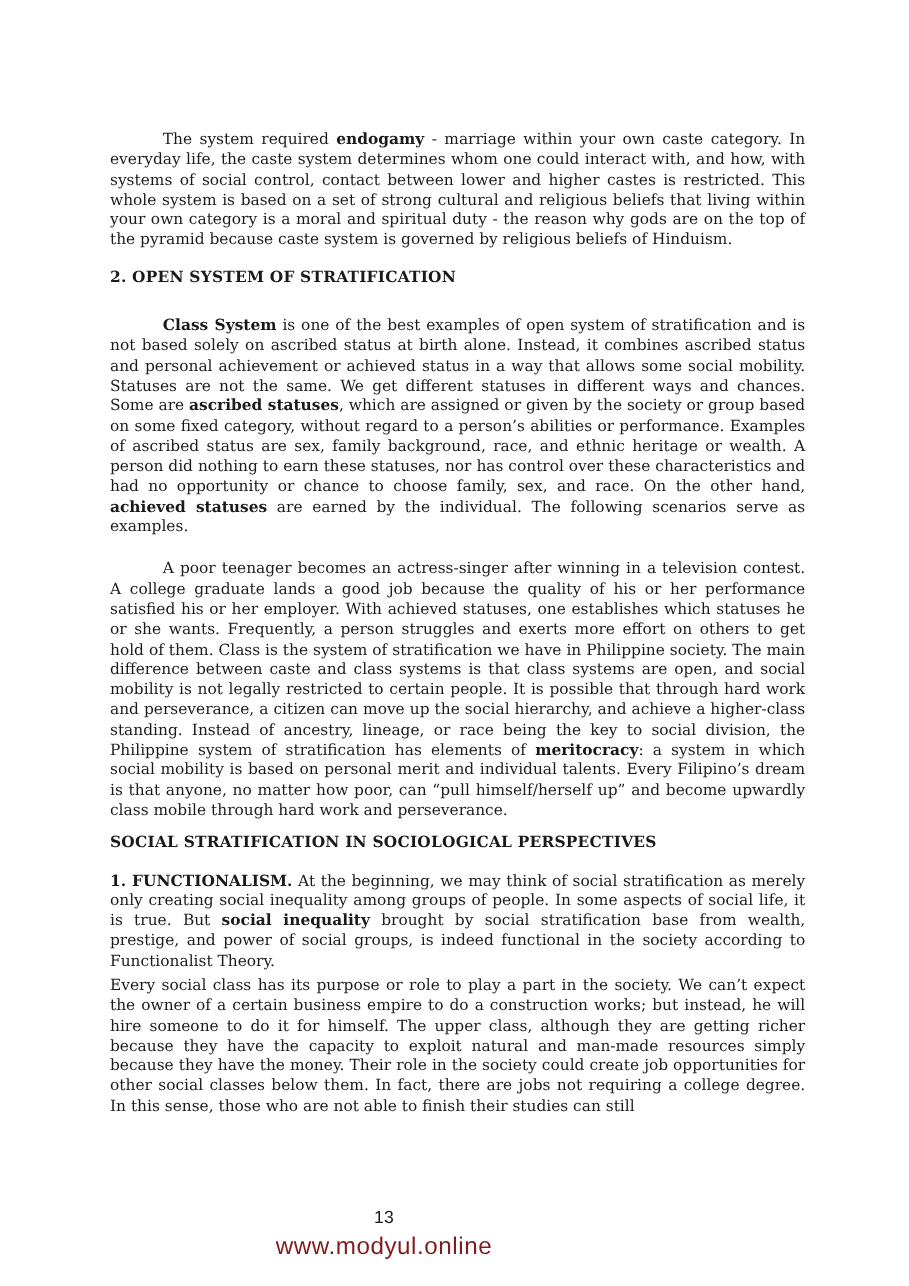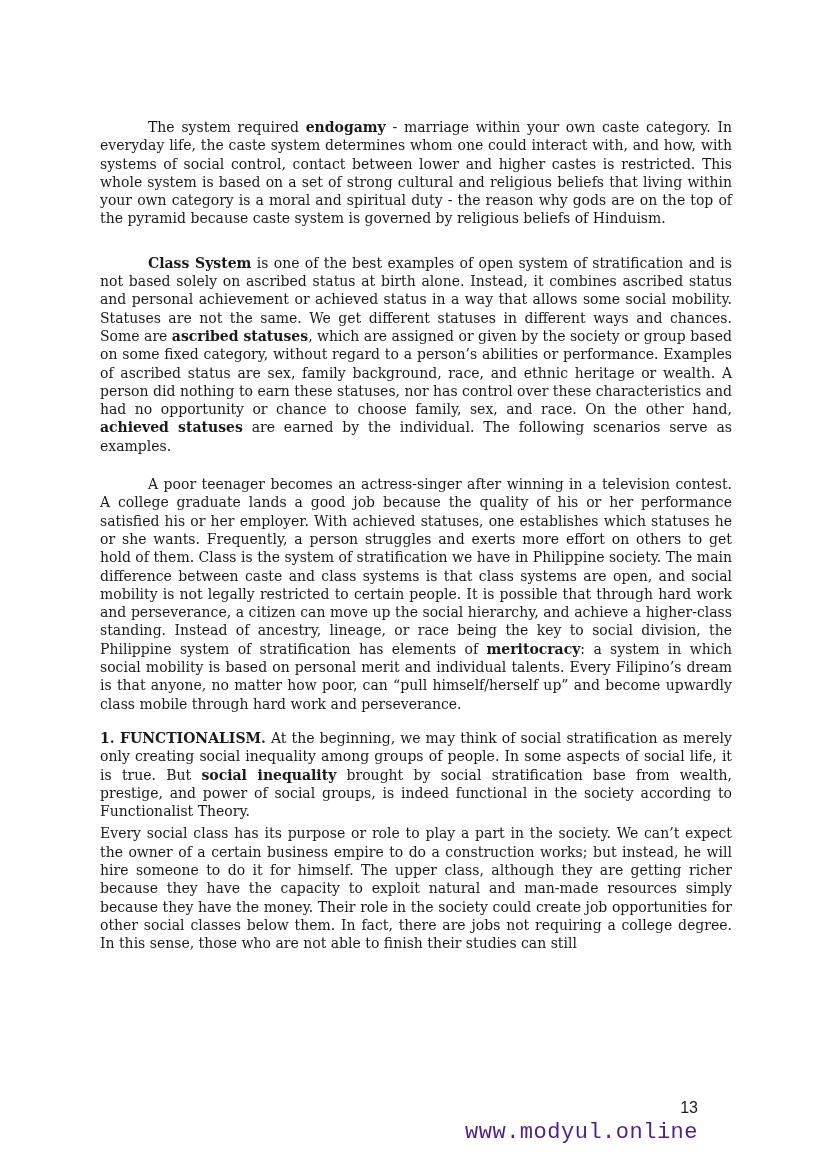--- a/index.html
+++ b/index.html
@@ -37,49 +37,51 @@
   .mt-para2   { margin-top: 26px; }
   .mt-para3   { margin-top: 20px; }
   .mt-heading2{ margin-top: 11px; }
   .mt-para4   { margin-top: 16px; }
   .mt-para5   { margin-top: 4px; }
   b { font-weight: 700; }
   .footer {
     position: absolute;
     left: 0;
     width: 698px;
-    text-align: right;
+    text-align: center;
   }
   .page-number {
     top: 1099px;
     font-family: "Liberation Sans", "DejaVu Sans", sans-serif;
     font-size: 16px;
     color: #1c1c1c;
   }
   .watermark {
     top: 1120px;
-    font-family: Liberation Mono, monospace;
+    font-family: Liberation Sans, sans-serif;
     font-size: 22px;
     letter-spacing: 0.5px;
-    color: #4c1d95;
+    color: #7f1d1d;
   }
 </style>
 </head>
 <body>
 
 <div class="page">
   <div class="content">
 
     <p class="para indented"><span>The system required </span><b>endogamy</b><span> - marriage within your own caste category. In everyday life, the caste system determines whom one could interact with, and how, with systems of social control, contact between lower and higher castes is restricted. This whole system is based on a set of strong cultural and religious beliefs that living within your own category is a moral and spiritual duty - the reason why gods are on the top of the pyramid because caste system is governed by religious beliefs of Hinduism.</span></p>
 
+    <h2 class="heading mt-heading1">2. OPEN SYSTEM OF STRATIFICATION</h2>
 
     <p class="para indented mt-para2"><b>Class System</b><span> is one of the best examples of open system of stratification and is not based solely on ascribed status at birth alone. Instead, it combines ascribed status and personal achievement or achieved status in a way that allows some social mobility. Statuses are not the same. We get different statuses in different ways and chances. Some are </span><b>ascribed statuses</b><span>, which are assigned or given by the society or group based on some fixed category, without regard to a person’s abilities or performance. Examples of ascribed status are sex, family background, race, and ethnic heritage or wealth. A person did nothing to earn these statuses, nor has control over these characteristics and had no opportunity or chance to choose family, sex, and race. On the other hand, </span><b>achieved statuses</b><span> are earned by the individual. The following scenarios serve as examples.</span></p>
 
     <p class="para indented mt-para3"><span>A poor teenager becomes an actress-singer after winning in a television contest. A college graduate lands a good job because the quality of his or her performance satisfied his or her employer. With achieved statuses, one establishes which statuses he or she wants. Frequently, a person struggles and exerts more effort on others to get hold of them. Class is the system of stratification we have in Philippine society. The main difference between caste and class systems is that class systems are open, and social mobility is not legally restricted to certain people. It is possible that through hard work and perseverance, a citizen can move up the social hierarchy, and achieve a higher-class standing. Instead of ancestry, lineage, or race being the key to social division, the Philippine system of stratification has elements of </span><b>meritocracy</b><span>: a system in which social mobility is based on personal merit and individual talents. Every Filipino’s dream is that anyone, no matter how poor, can “pull himself/herself up” and become upwardly class mobile through hard work and perseverance.</span></p>
 
+    <h2 class="heading mt-heading2">SOCIAL STRATIFICATION IN SOCIOLOGICAL PERSPECTIVES</h2>
 
     <p class="para mt-para4"><b>1. FUNCTIONALISM.</b><span> At the beginning, we may think of social stratification as merely only creating social inequality among groups of people. In some aspects of social life, it is true. But </span><b>social inequality</b><span> brought by social stratification base from wealth, prestige, and power of social groups, is indeed functional in the society according to Functionalist Theory.</span></p>
 
     <p class="para mt-para5"><span>Every social class has its purpose or role to play a part in the society. We can’t expect the owner of a certain business empire to do a construction works; but instead, he will hire someone to do it for himself. The upper class, although they are getting richer because they have the capacity to exploit natural and man-made resources simply because they have the money. Their role in the society could create job opportunities for other social classes below them. In fact, there are jobs not requiring a college degree. In this sense, those who are not able to finish their studies can still</span></p>
 
   </div>
 
   <div class="footer page-number">13</div>
   <div class="footer watermark">www.modyul.online</div>
 </div>

